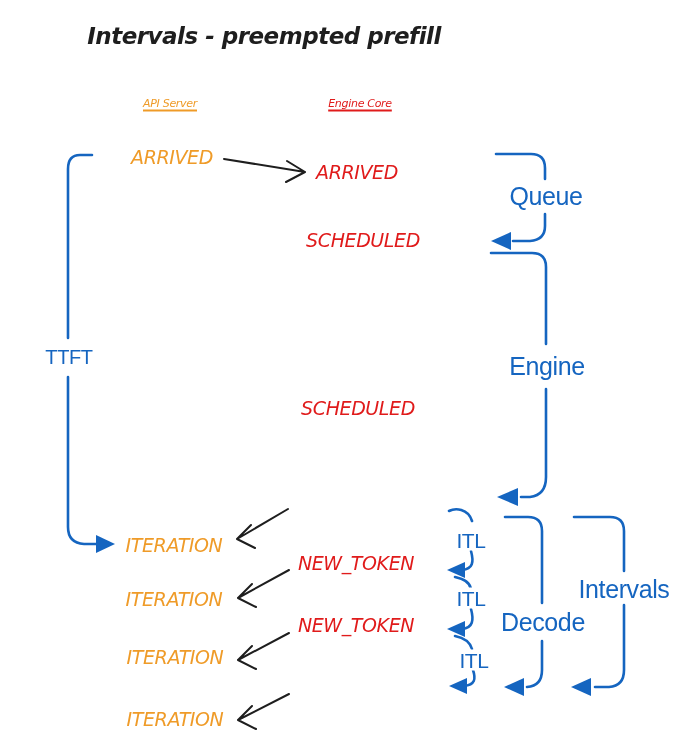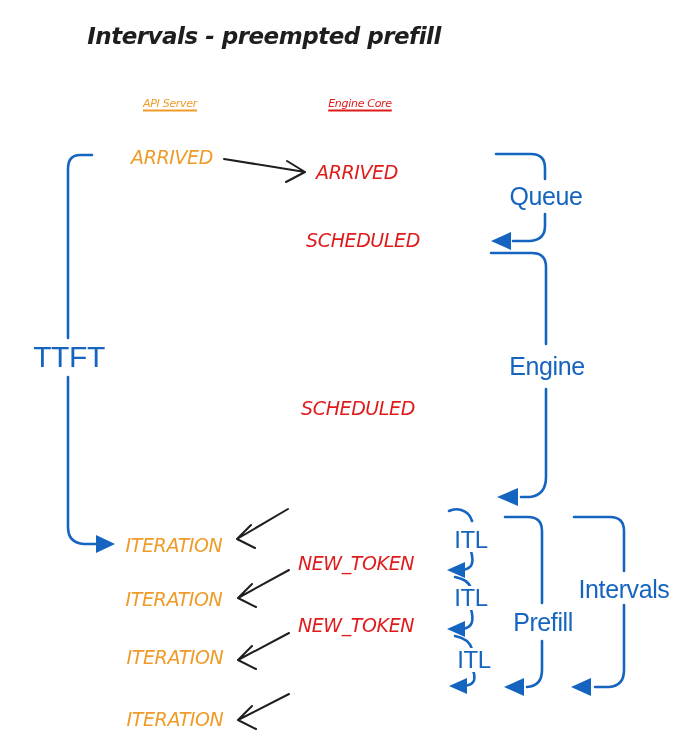--- a/index.html
+++ b/index.html
@@ -57,21 +57,21 @@
   .interval {
     font-family: "Liberation Sans", sans-serif;
     color: var(--interval-accent, #1565c0);
     font-size: 25px;
     letter-spacing: -0.4px;
     background: #ffffff;
     padding: 0 2px;
     text-align: right;
   }
   .interval.small {
-    font-size: 24px;
+    font-size: 21px;
   }
   svg .blue-line {
     stroke: var(--interval-accent, #1565c0);
     stroke-width: 2.6;
     fill: none;
     stroke-linecap: round;
     stroke-linejoin: round;
   }
   svg .blue-head {
     fill: var(--interval-accent, #1565c0);
@@ -148,22 +148,22 @@
   <div class="label hand event api" style="left:156px; top:599px;">ITERATION</div>
   <div class="label hand event api" style="left:157px; top:657px;">ITERATION</div>
   <div class="label hand event api" style="left:157px; top:719px;">ITERATION</div>
 
   <div class="label hand event engine" style="left:339px; top:172px;">ARRIVED</div>
   <div class="label hand event engine" style="left:345px; top:240px;">SCHEDULED</div>
   <div class="label hand event engine" style="left:340px; top:408px;">SCHEDULED</div>
   <div class="label hand event engine" style="left:338px; top:563px;">NEW_TOKEN</div>
   <div class="label hand event engine" style="left:338px; top:625px;">NEW_TOKEN</div>
 
-  <div class="label interval" style="left:51px; top:357px; font-size:30px;">TTFT</div>
+  <div class="label interval" style="left:51px; top:357px; font-size:20px;">TTFT</div>
   <div class="label interval" style="left:528px; top:196px;">Queue</div>
   <div class="label interval" style="left:529px; top:366px;">Engine</div>
   <div class="label interval small" style="left:453px; top:540px;">ITL</div>
   <div class="label interval small" style="left:453px; top:598px;">ITL</div>
   <div class="label interval small" style="left:456px; top:660px;">ITL</div>
-  <div class="label interval" style="left:525px; top:622px;">Prefill</div>
+  <div class="label interval" style="left:525px; top:622px;">Decode</div>
   <div class="label interval" style="left:606px; top:589px;">Intervals</div>
 
 </div>
 
 </body></html>

